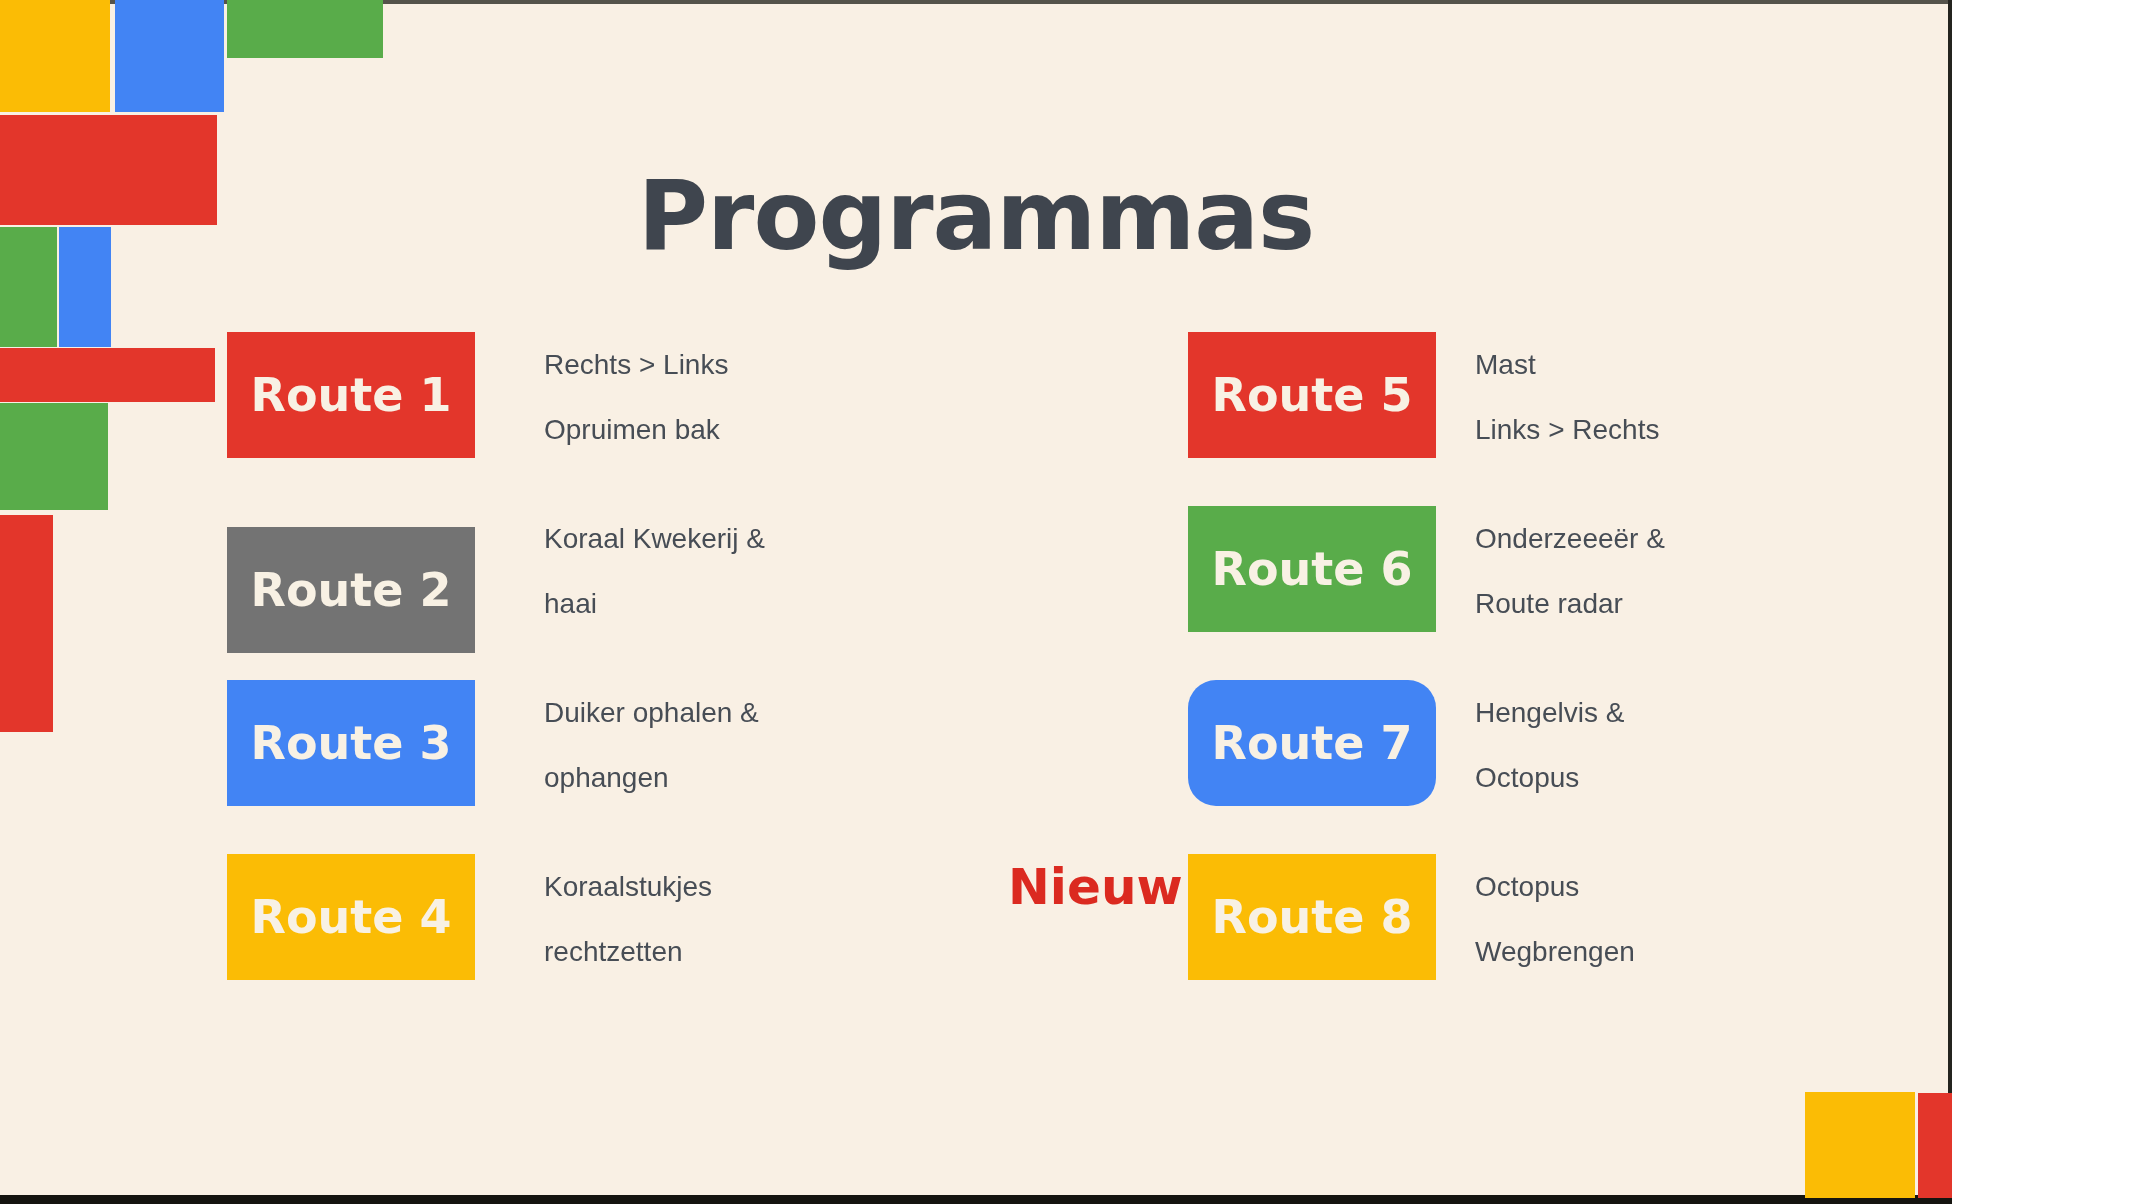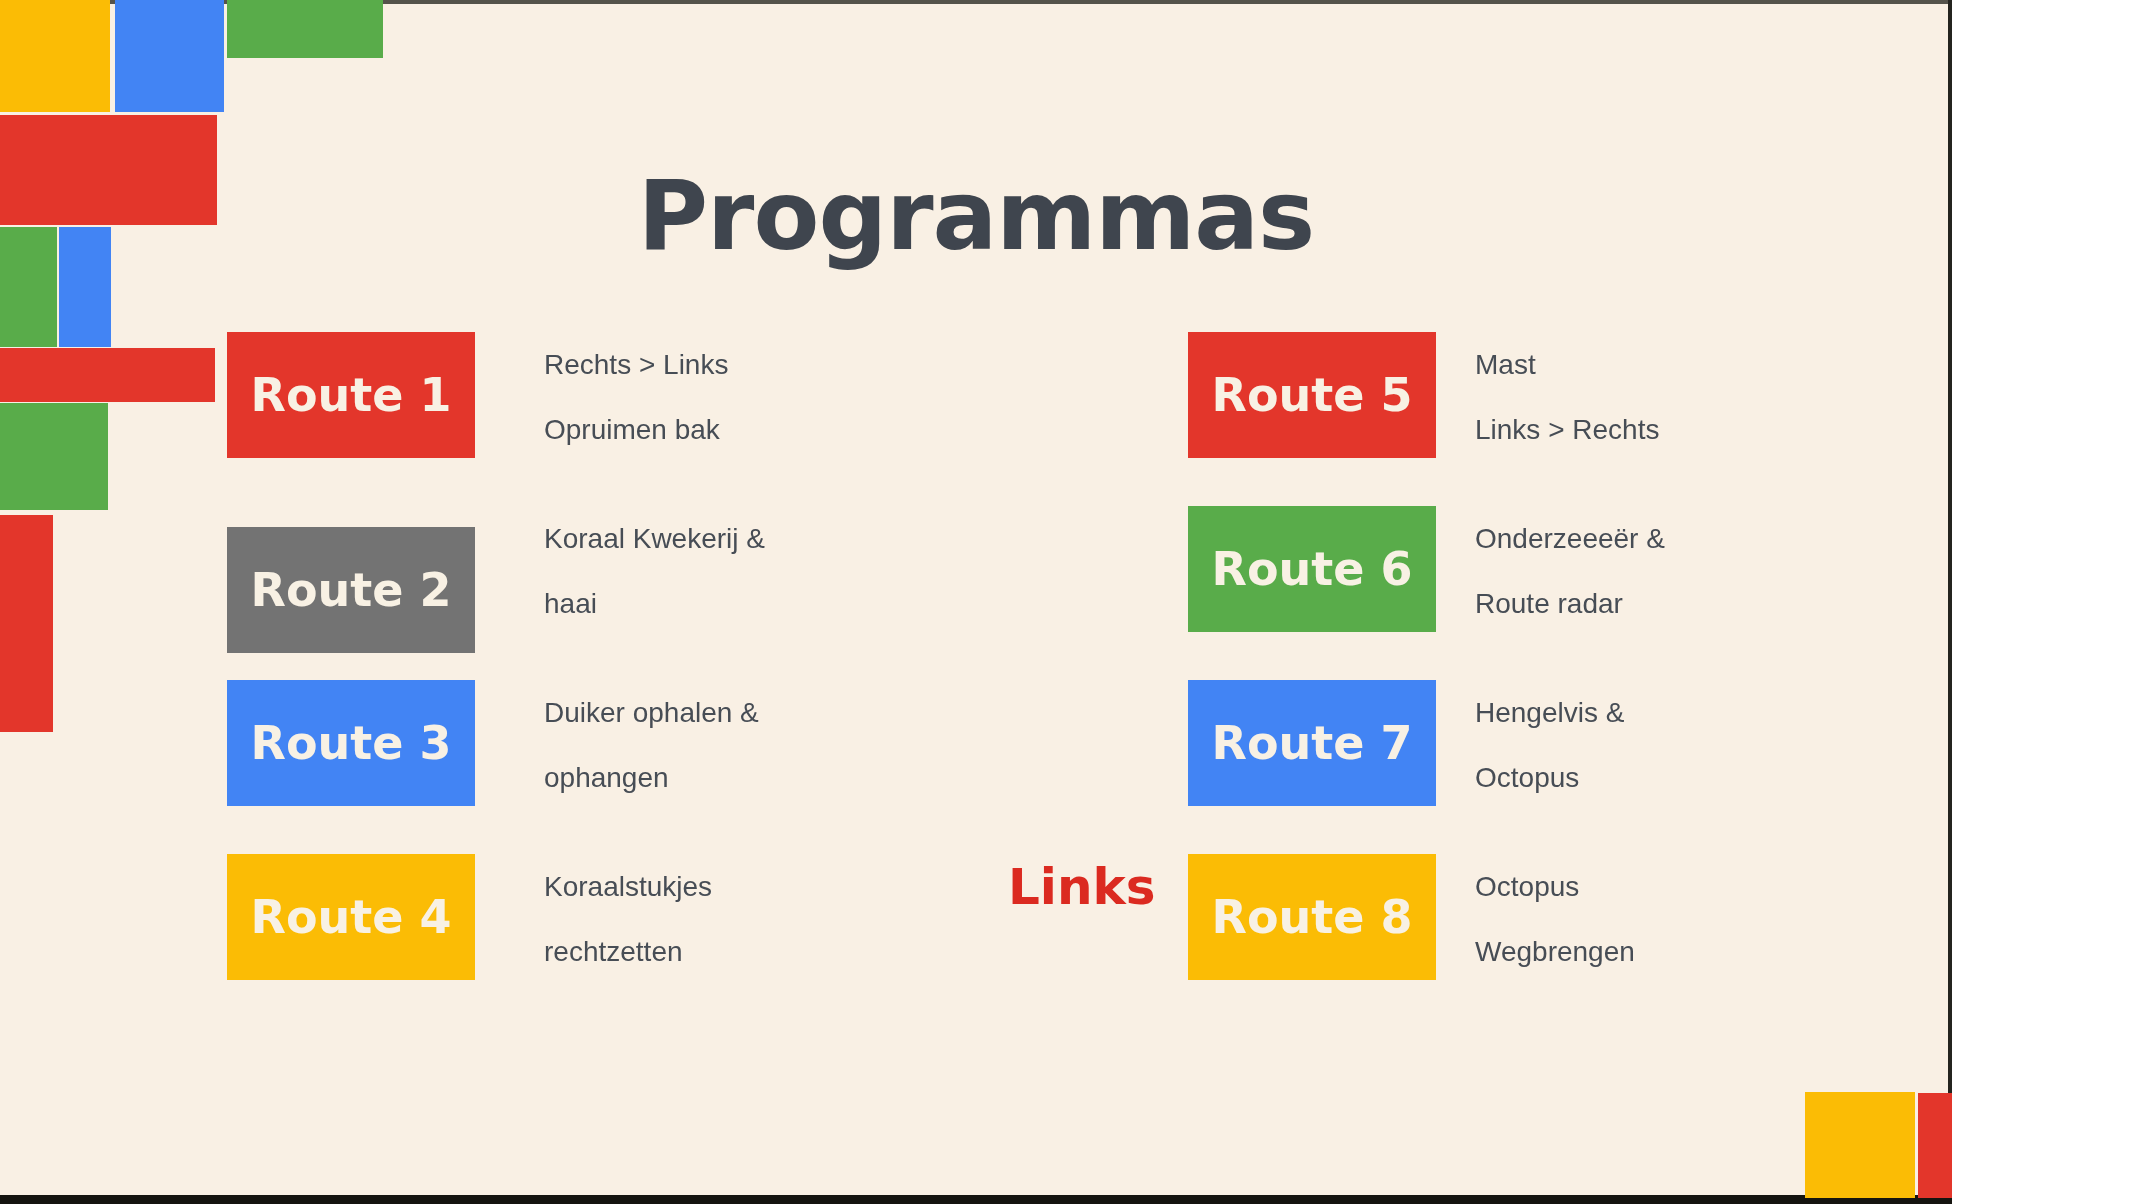--- a/index.html
+++ b/index.html
@@ -142,34 +142,34 @@
     <div class="route-box" style="background: rgb(89, 172, 74);">
       <span class="route-label">Route 6</span>
     </div>
     <div class="route-desc">
       <div class="desc-line">Onderzeeeër &amp;</div>
       <div class="desc-line">Route radar</div>
     </div>
   </div>
 
   <div class="route-row col-right row-2">
-    <div class="route-box" style="background: rgb(66, 132, 244);">
+    <div class="route-box" style="background: rgb(66, 132, 244); border-radius: 28px;">
       <span class="route-label">Route 7</span>
     </div>
     <div class="route-desc">
       <div class="desc-line">Hengelvis &amp;</div>
       <div class="desc-line">Octopus</div>
     </div>
   </div>
 
   <div class="route-row col-right row-3">
     <div class="route-box" style="background: rgb(251, 188, 5);">
       <span class="route-label">Route 8</span>
     </div>
     <div class="route-desc">
       <div class="desc-line">Octopus</div>
       <div class="desc-line">Wegbrengen</div>
     </div>
   </div>
 
-  <div class="nieuw">Links</div>
+  <div class="nieuw">Nieuw</div>
 
 </div>
 
 </body></html>

